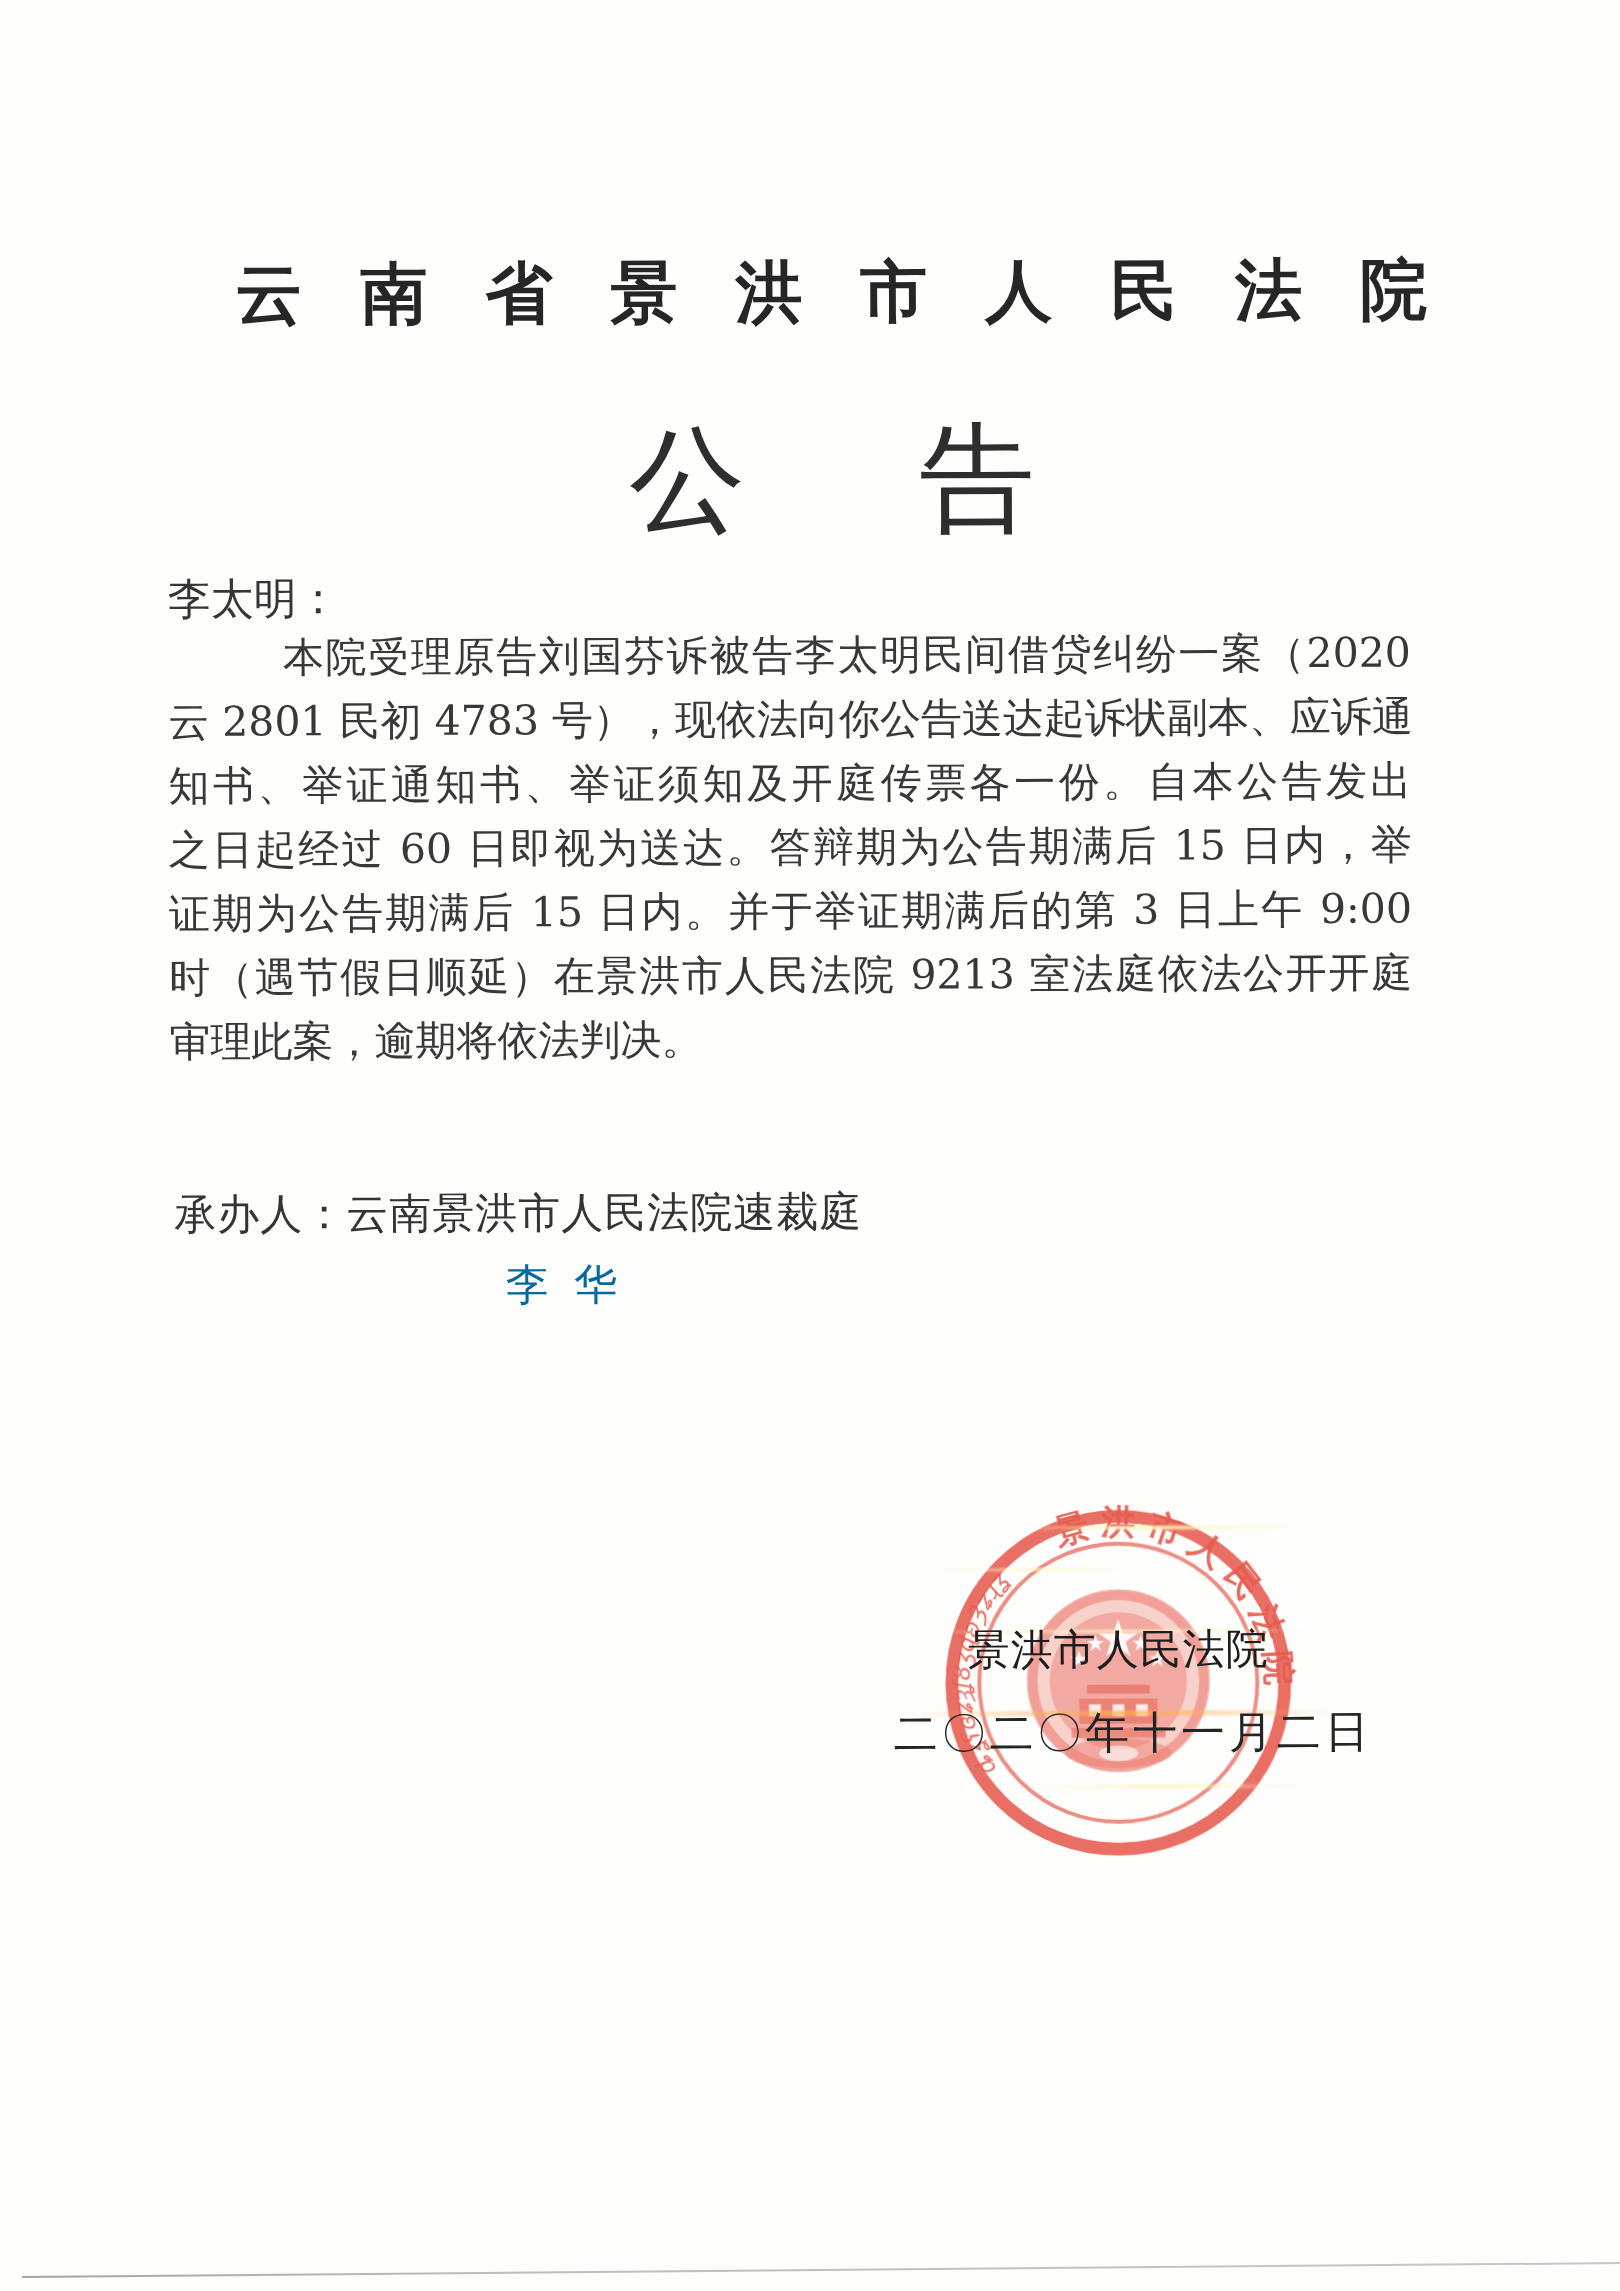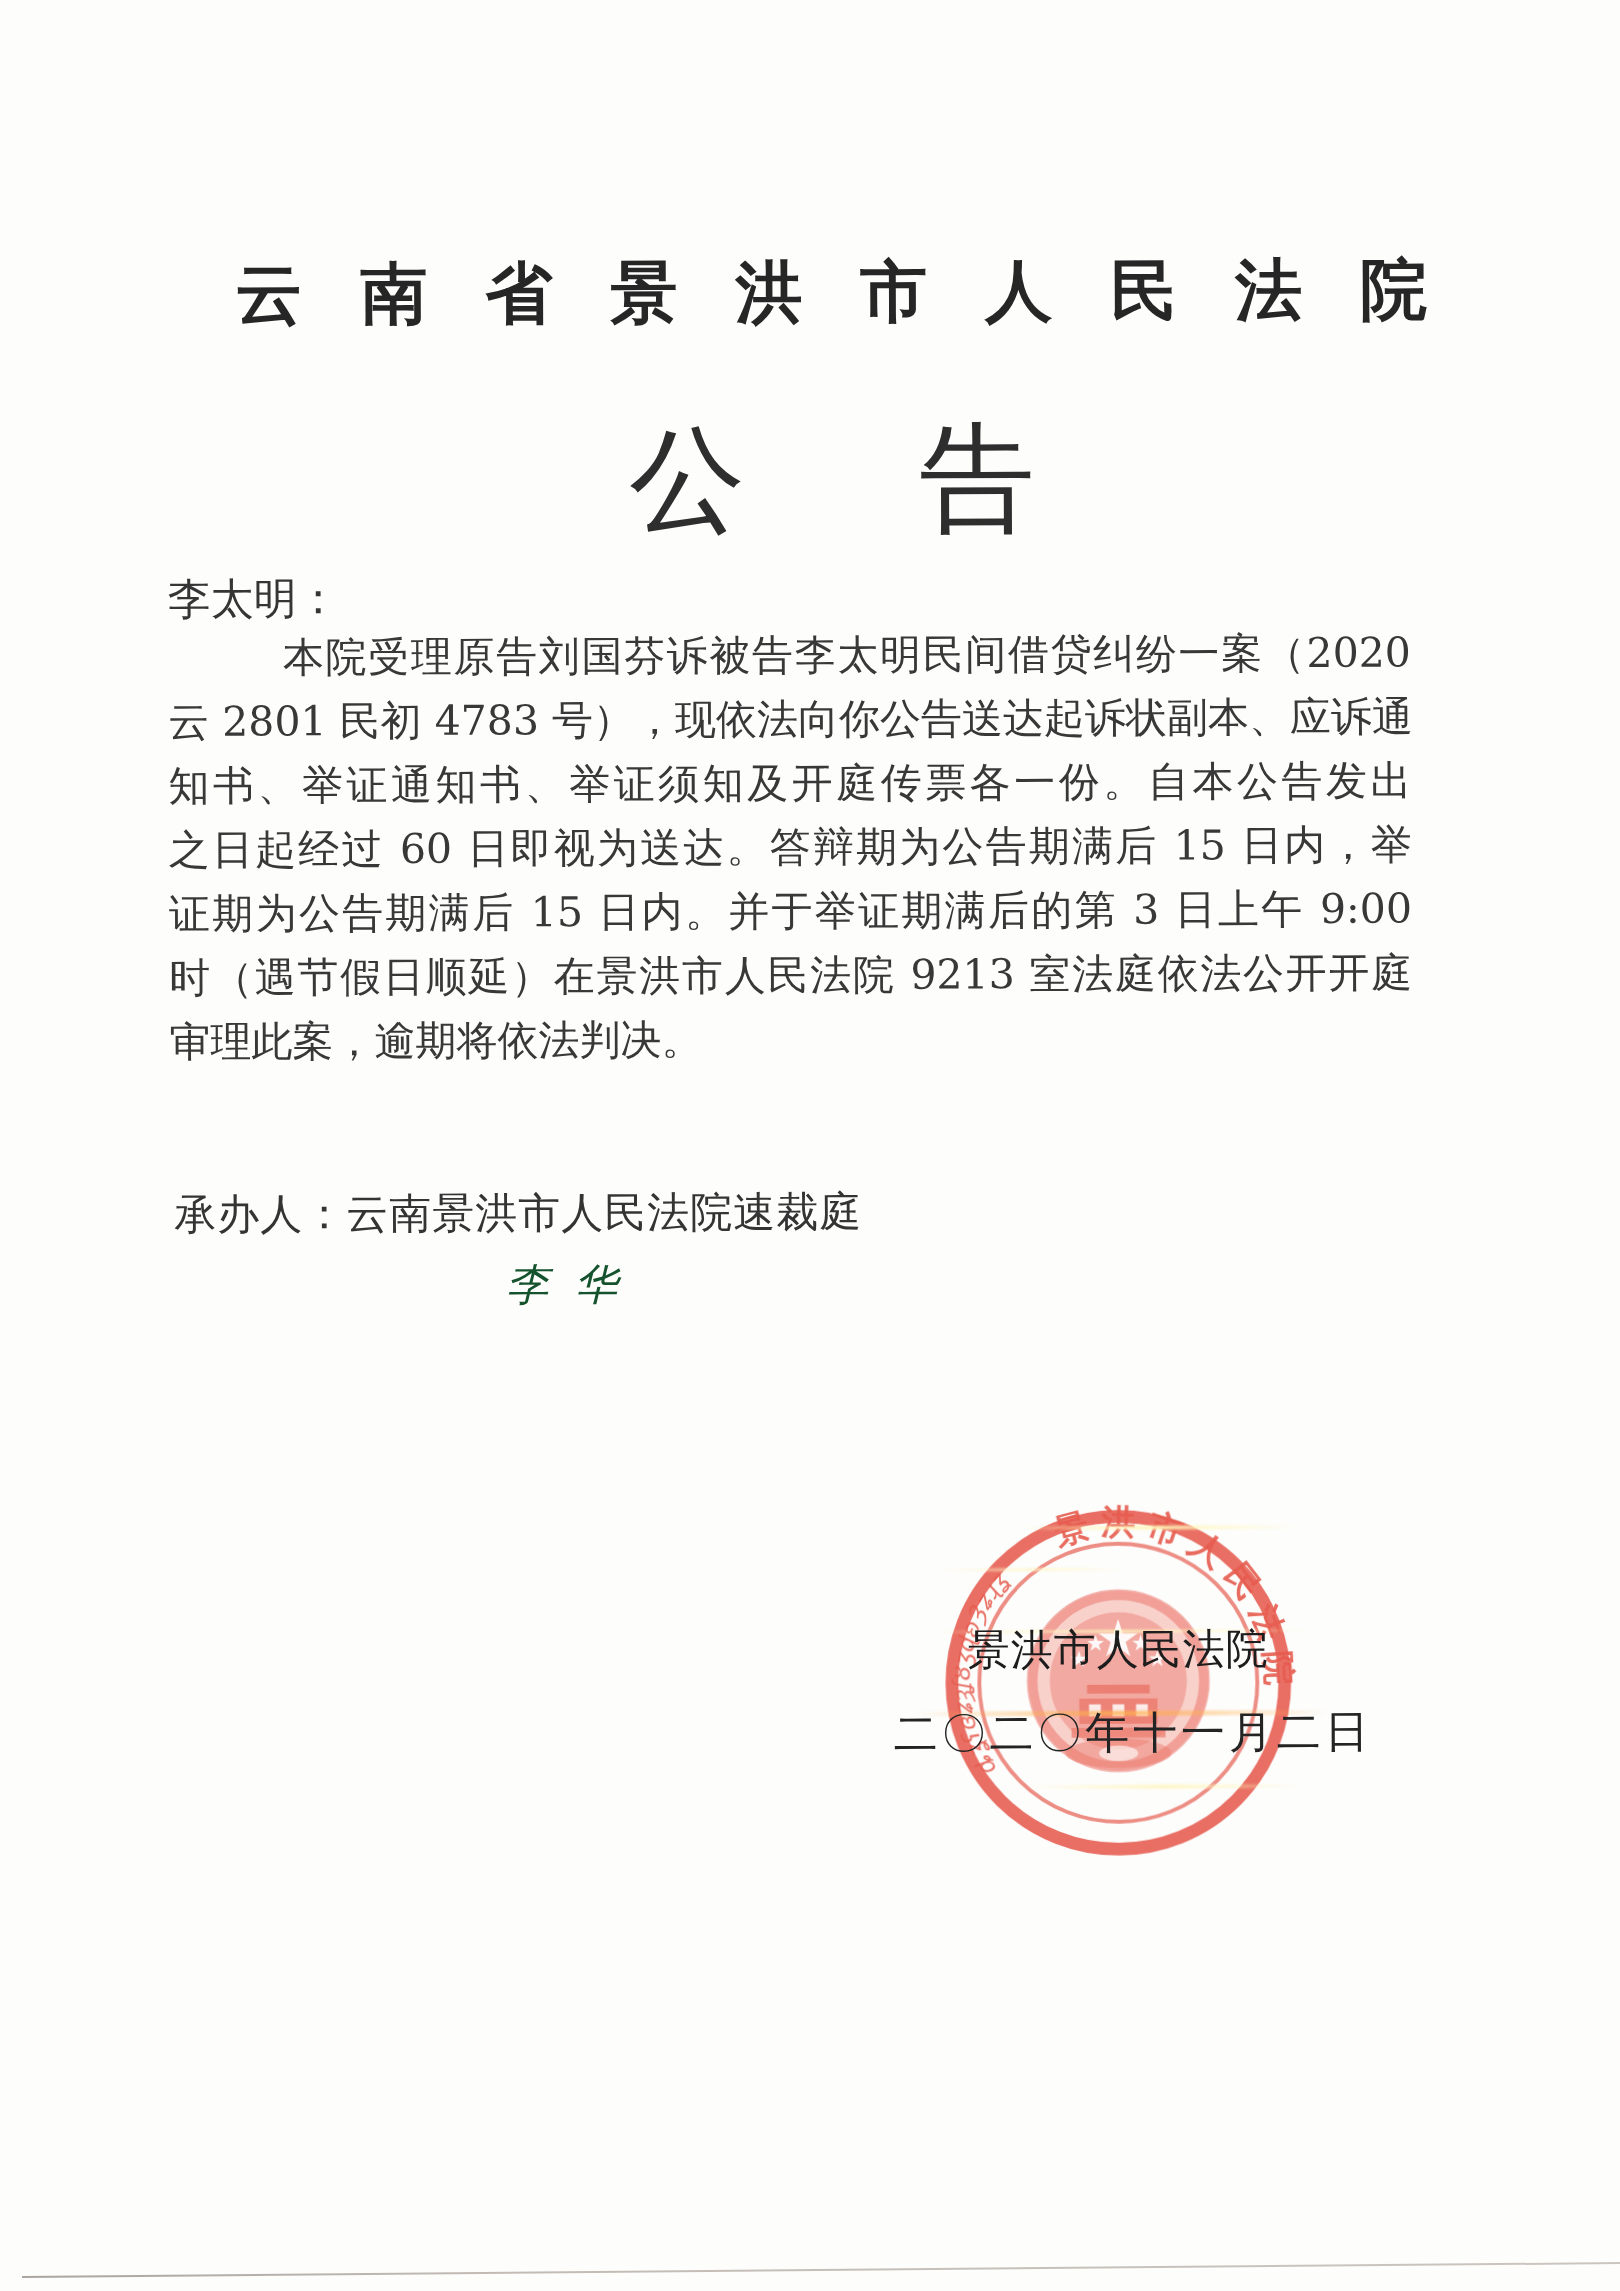--- a/index.html
+++ b/index.html
@@ -38,22 +38,22 @@
     text-align:justify;text-align-last:justify;white-space:nowrap;height:64px;
   }
   .body-line.first{text-indent:115px;}
   .body-line.last{text-align-last:left;}
 
   .undertaker{
     position:absolute;top:1184px;left:173px;font-size:42px;color:#343434;
     letter-spacing:1px;white-space:nowrap;
   }
   .undertaker-name{
-    position:absolute;top:1255px;left:504px;font-size:43px;color:#14532d;
-    letter-spacing:5.9px;white-space:nowrap;font-style:italic;
+    position:absolute;top:1255px;left:504px;font-size:43px;color:#0369a1;
+    letter-spacing:5.9px;white-space:nowrap;
   }
 
   .seal-wrap{position:absolute;left:929px;top:1498px;width:372px;height:372px;z-index:2;filter:blur(0.4px);}
   .seal-overlay-name{
     position:absolute;left:929px;top:1623px;width:372px;text-align:center;
     font-size:42px;letter-spacing:1px;color:#1d1d1d;z-index:4;white-space:nowrap;
   }
   .seal-overlay-date{
     position:absolute;left:890px;top:1705px;width:461px;text-align:center;
     font-size:44px;letter-spacing:3.9px;color:#242424;z-index:4;white-space:nowrap;

